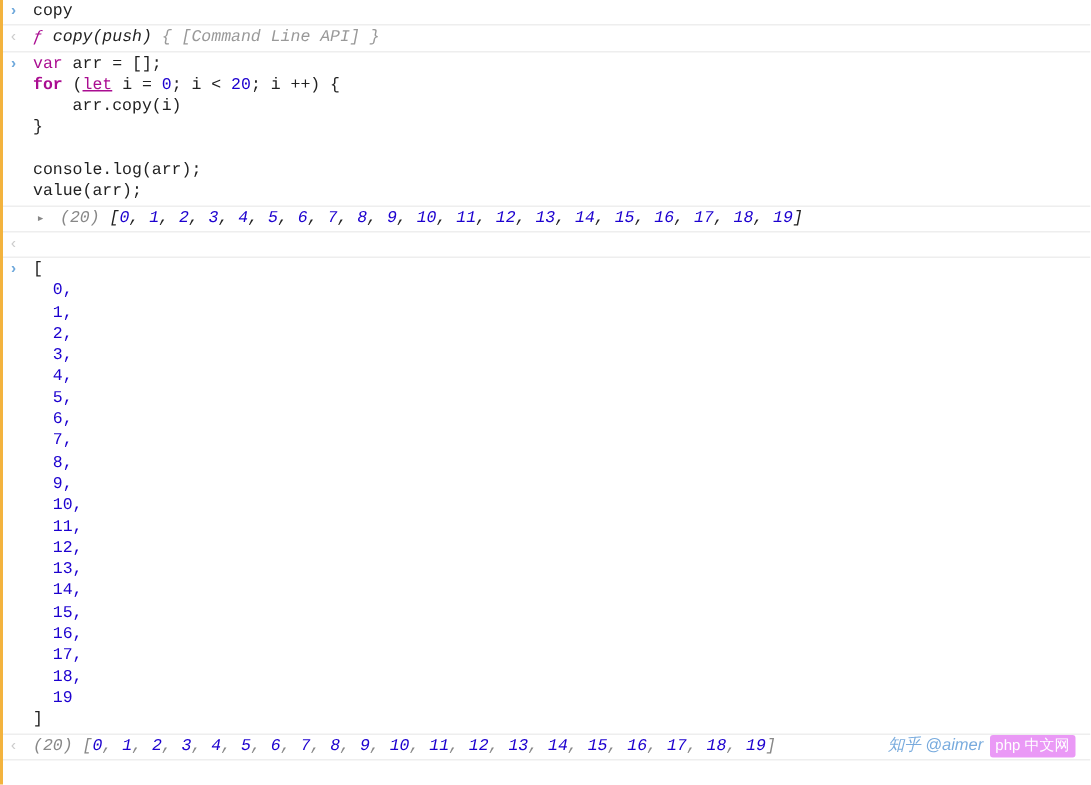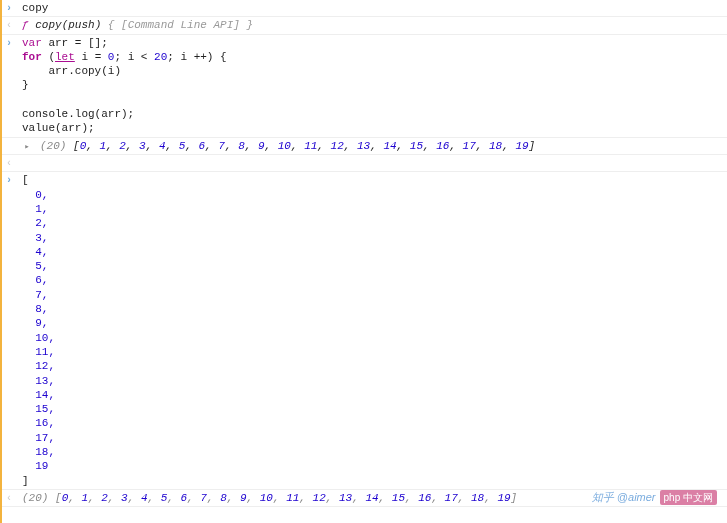--- a/index.html
+++ b/index.html
@@ -65,21 +65,21 @@
       gap: 4px;
       opacity: 0.55;
       font-family: sans-serif;
     }
     .watermark .zhihu {
       color: #0a66c2;
       font-size: 11px;
       font-style: italic;
     }
     .watermark .php {
-      background: #be185d;
+      background: #d946ef;
       color: #fff;
       font-size: 10px;
       padding: 1px 4px;
       border-radius: 2px;
     }
     .left-edge {
       position: absolute;
       left: 0; top: 0; bottom: 0;
       width: 2px;
       background: #f3b33e;

